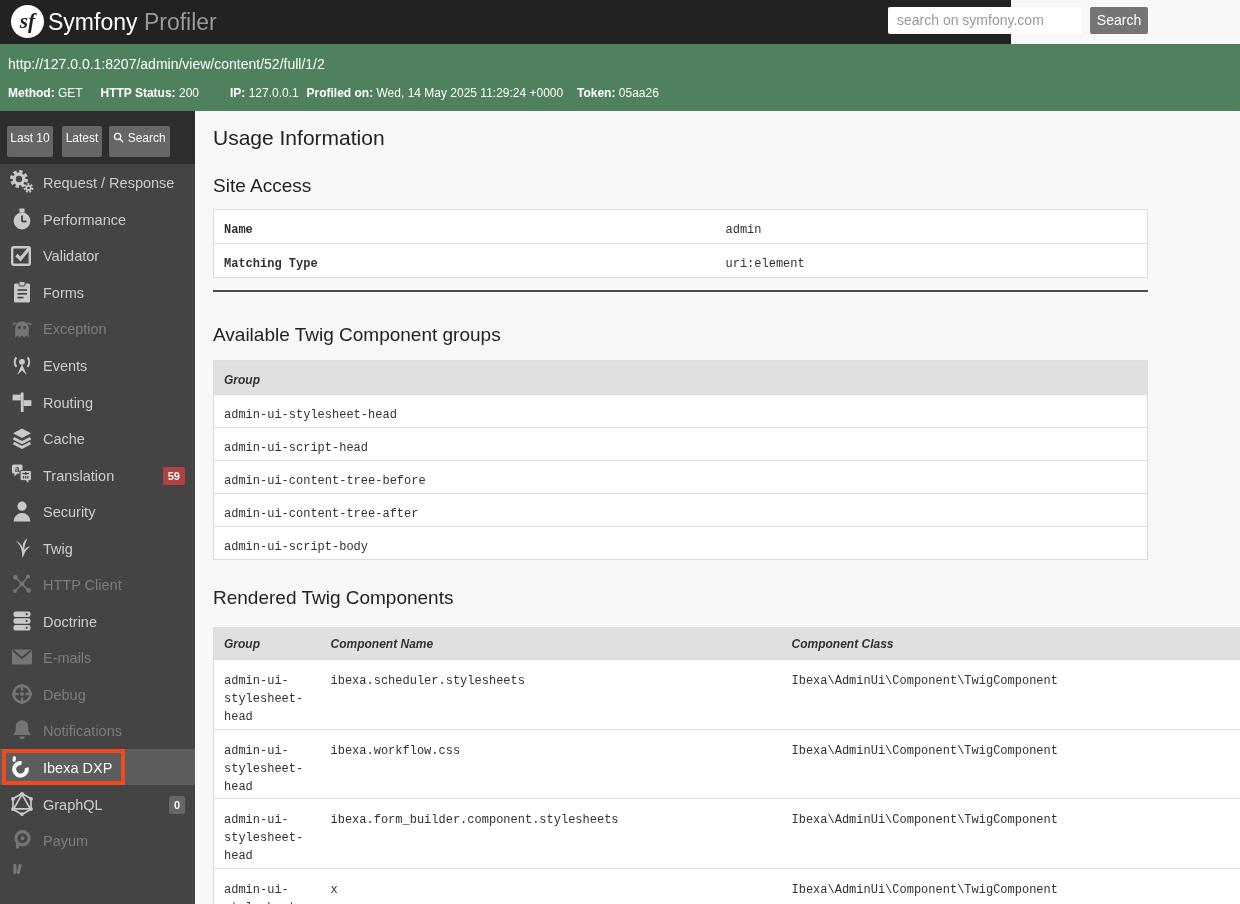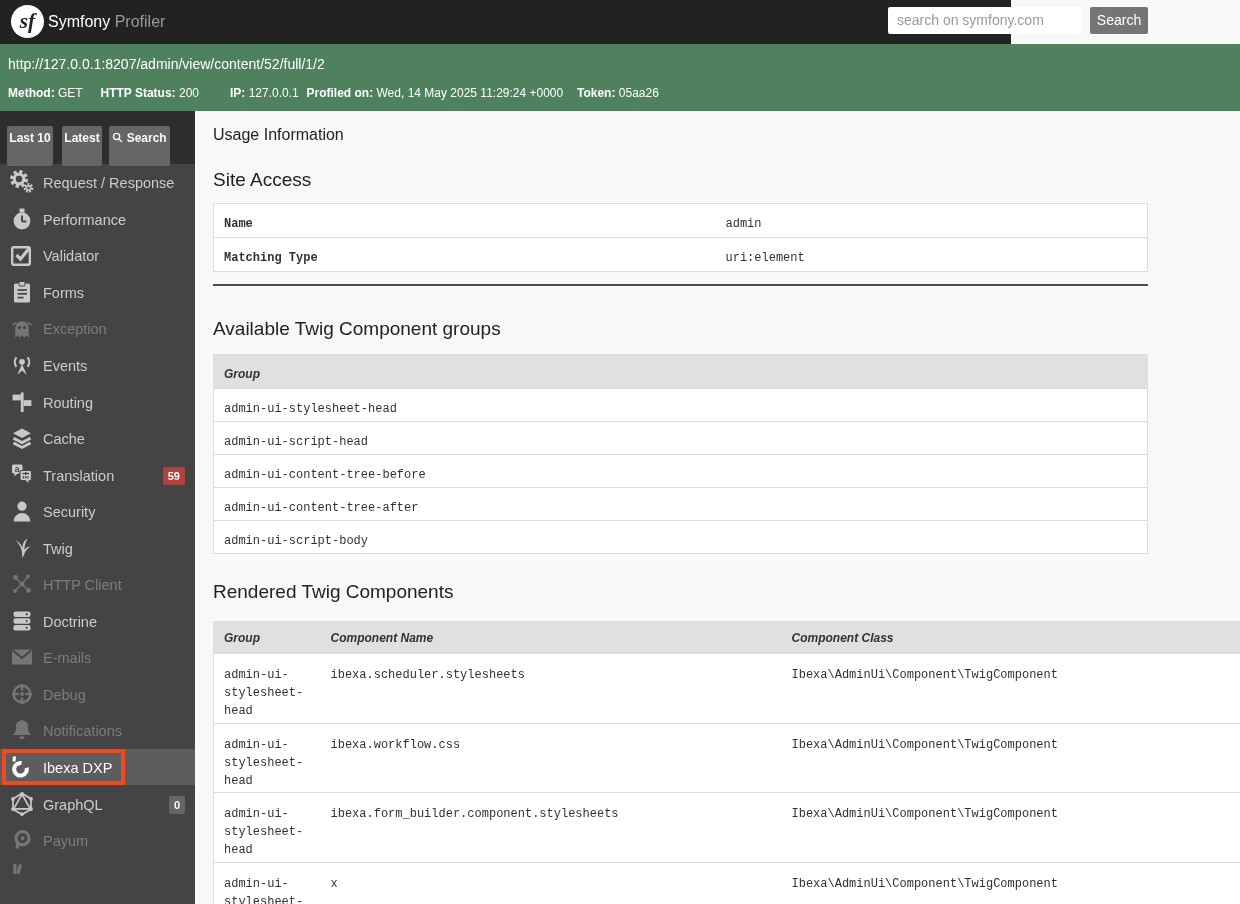--- a/index.html
+++ b/index.html
@@ -2,49 +2,49 @@
 <html><head>
 <meta charset="utf-8">
 <style>
 * { margin:0; padding:0; box-sizing:border-box; }
 html,body { width:1240px; height:904px; overflow:hidden; }
 body { font-family:"Liberation Sans", sans-serif; background:#f8f8f8; position:relative; }
 
 
 #topbar { position:absolute; left:0; top:0; width:1011px; height:44px; background:#222222; }
 #logo { position:absolute; left:10px; top:4px; width:35px; height:35px; }
-#brand { position:absolute; left:48px; top:0; height:44px; line-height:44px; font-size:16px; color:#fff; font-weight:500; }
+#brand { position:absolute; left:48px; top:0; height:44px; line-height:44px; font-size:23px; color:#fff; font-weight:500; }
 #brand span { color:#999; font-weight:400; }
 #searchbox { position:absolute; left:888px; top:7px; width:194px; height:27px; background:#fff; border:0; border-radius:2px; padding-left:9px; font-size:14px; color:#999; font-family:"Liberation Sans",sans-serif; line-height:27px; }
 #searchbtn { position:absolute; left:1090px; top:7px; width:58px; height:27px; background:#757575; border-radius:2px; color:#fff; font-size:14px; text-align:center; line-height:27px; }
 
 
 #status { position:absolute; left:0; top:44px; width:1240px; height:67px; background:#4f815e; color:#fff; }
 #status .url { position:absolute; left:8px; top:12px; font-size:14px; font-weight:400; letter-spacing:0; }
 #status .meta { position:absolute; left:8px; top:41.5px; font-size:12px; height:14px; }
 #status .meta b { font-weight:700; }
 #status .meta span.item { position:absolute; top:0; white-space:nowrap; }
 
 
 #sidebar { position:absolute; left:0; top:111px; width:195px; height:793px; background:#444444; }
 #shortcuts { height:53px; background:#2e2e2e; position:relative; }
-#shortcuts .btn { position:absolute; top:15px; height:40px; background:#666; border-radius:2px; color:#fafafa; font-size:12px; font-weight:700; text-align:center; line-height:24px; }
+#shortcuts .btn { position:absolute; top:15px; height:31px; background:#666; border-radius:2px; color:#fafafa; font-size:12px; font-weight:400; text-align:center; line-height:24px; }
 #menu { list-style:none; margin-top:0; }
 #menu li { height:36.55px; position:relative; color:#cccccc; }
 #menu li .icon { position:absolute; left:9px; top:50%; transform:translateY(-50%); width:26px; height:26px; }
 #menu li .label { position:absolute; left:43px; top:calc(50% + 1px); transform:translateY(-50%); font-size:14.5px; white-space:nowrap; }
 #menu li.disabled { color:#7d7d7d; }
 #menu li .badge { position:absolute; right:10px; top:calc(50% + 1px); transform:translateY(-50%); background:#666; color:#fafafa; font-size:11px; font-weight:700; border-radius:2px; padding:3px 5px; }
 #menu li .badge.red { background:#b0413e; }
 #menu li.selected { background:#5d5d5d; color:#fafafa; }
 #menu li.selected .selbox { position:absolute; left:2px; top:0; width:123px; height:36px; border:4px solid #ee4b1e; }
 
 
 #main { position:absolute; left:195px; top:111px; width:1045px; height:793px; background:#f8f8f8; overflow:hidden; }
-#main h2 { font-size:16px; font-weight:400; color:#222; margin:15px 0 0 18px; }
+#main h2 { font-size:21px; font-weight:400; color:#222; margin:15px 0 0 18px; }
 #main h3 { font-size:19px; font-weight:400; color:#222; margin-left:18px; height:21px; }
 #h3a { margin-top:24.5px; }
 #h3b { margin-top:32px; }
 #h3c { margin-top:27px; }
 .t1 { margin-top:13.5px; }
 .t2 { margin-top:15.5px; }
 .t3 { margin-top:19px; }
 table { border-collapse:collapse; margin-left:18px; background:#fff; }
 table, td, th { border:1px solid #dcdcdc; }
 td, th { border-left:0; border-right:0; }

